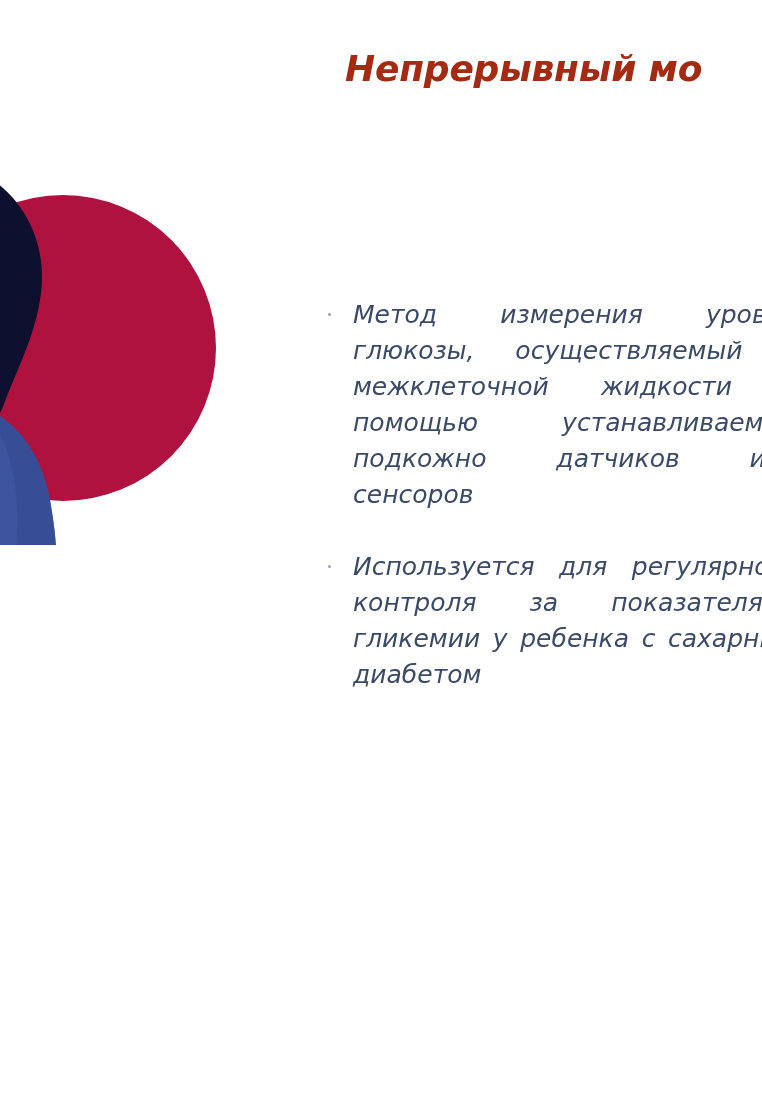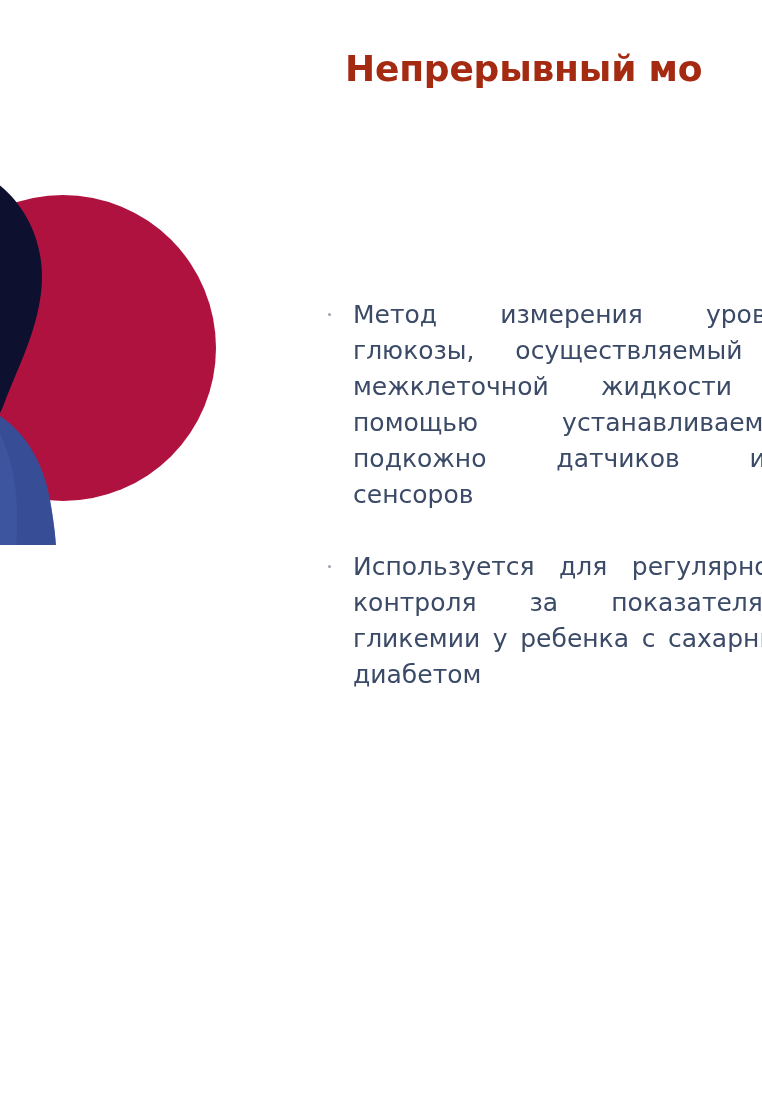--- a/index.html
+++ b/index.html
@@ -10,20 +10,21 @@
   body {
     font-family: "DejaVu Sans", sans-serif;
   }
 
   #slide {
     position: relative;
     width: 762px;
     height: 898px;
     background: #ffffff;
     overflow: hidden;
+    font-style: italic;
   }
 
   
   #slide-title {
     position: absolute;
     left: 345px;
     top: 47px;
     width: 700px;
     white-space: nowrap;
     font-family: "DejaVu Sans", sans-serif;

